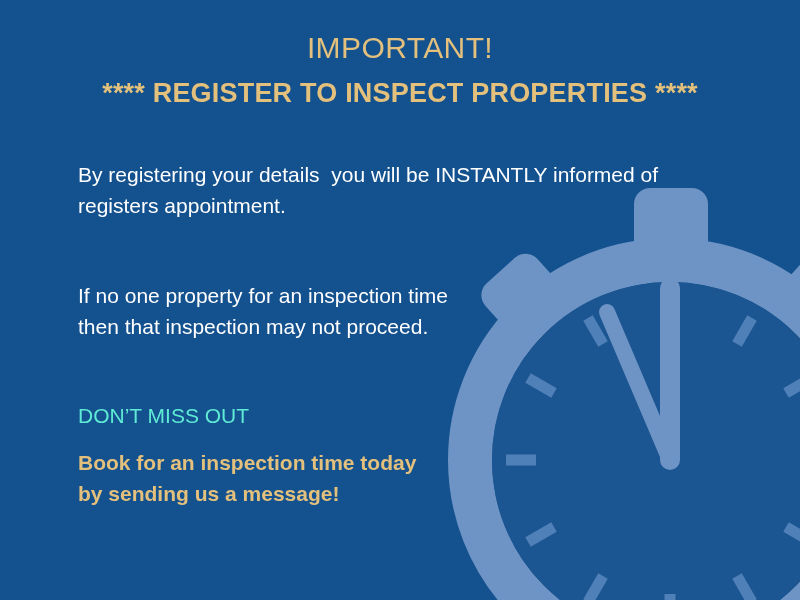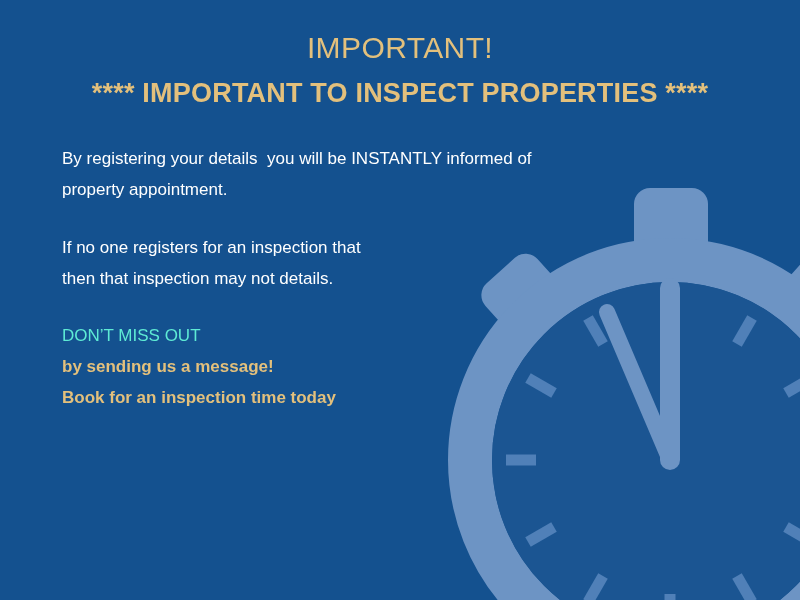--- a/index.html
+++ b/index.html
@@ -55,23 +55,23 @@
     letter-spacing: 0.2px;
     margin: 8px 0 0 0;
   }
   .body-block {
     position: absolute;
     left: 62px;
     top: 143px;
     width: 660px;
   }
   .para {
-    margin: 0;
+    margin: 16px;
     color: #ffffff;
-    font-size: 17px;
+    font-size: 21px;
     line-height: 31px;
     font-weight: 400;
   }
   .para .ln { display: block; white-space: pre; }
   .gap { height: 27px; }
   .gap-sm { height: 26px; }
   .para.gold { color: #e3c07c; font-weight: 700; }
   .para.white-cta { color: #5eead4; font-weight: 400; }
 </style>
 </head>
@@ -119,42 +119,42 @@
       <line x1="670" y1="460" x2="607" y2="312" stroke="#6d94c4" stroke-width="16" stroke-linecap="round"></line>
 
       <line x1="670" y1="460" x2="670" y2="288" stroke="#6d94c4" stroke-width="20" stroke-linecap="round"></line>
     </g>
   </svg>
 
   <div class="content">
 
     <div class="headline-block">
       <p class="headline-1">IMPORTANT!</p>
-      <p class="headline-2">****  IMPORTANT TO INSPECT PROPERTIES ****</p>
+      <p class="headline-2">****  REGISTER TO INSPECT PROPERTIES ****</p>
     </div>
 
     <div class="body-block">
 
       <p class="para">
         <span class="ln">By registering your details  you will be INSTANTLY informed of</span>
-        <span class="ln">property appointment.</span>
+        <span class="ln">registers appointment.</span>
       </p>
 
       <div class="gap"></div>
 
       <p class="para">
-        <span class="ln">If no one registers for an inspection that</span>
-        <span class="ln">then that inspection may not details.</span>
+        <span class="ln">If no one property for an inspection time</span>
+        <span class="ln">then that inspection may not proceed.</span>
       </p>
 
       <div class="gap-sm"></div>
 
       <p class="para white-cta">
         <span class="ln">DON’T MISS OUT</span>
       </p>
       <p class="para gold">
+        <span class="ln">Book for an inspection time today</span>
         <span class="ln">by sending us a message!</span>
-        <span class="ln">Book for an inspection time today</span>
       </p>
 
     </div>
   </div>
 </div>
 
 </body></html>

